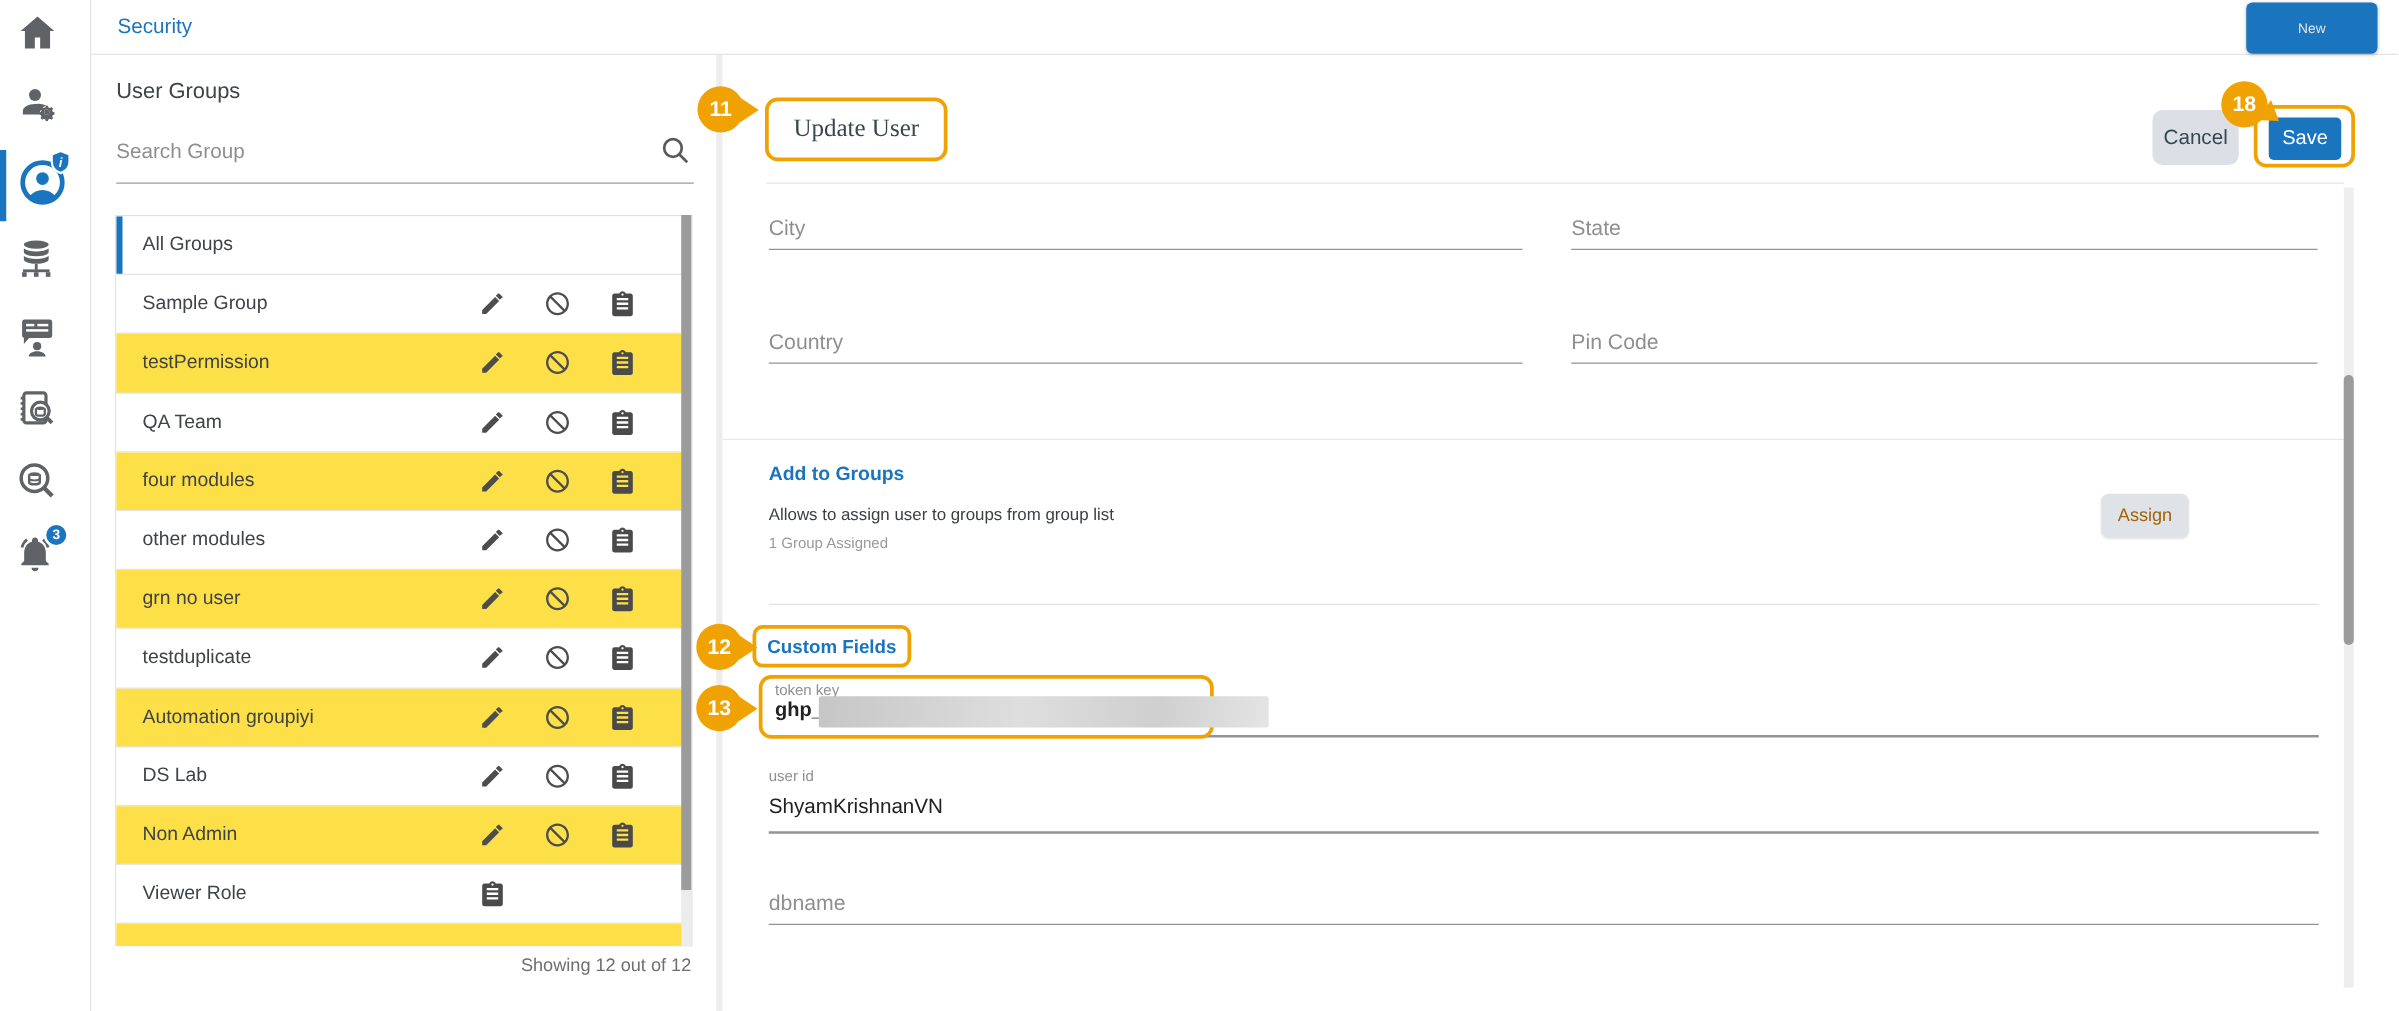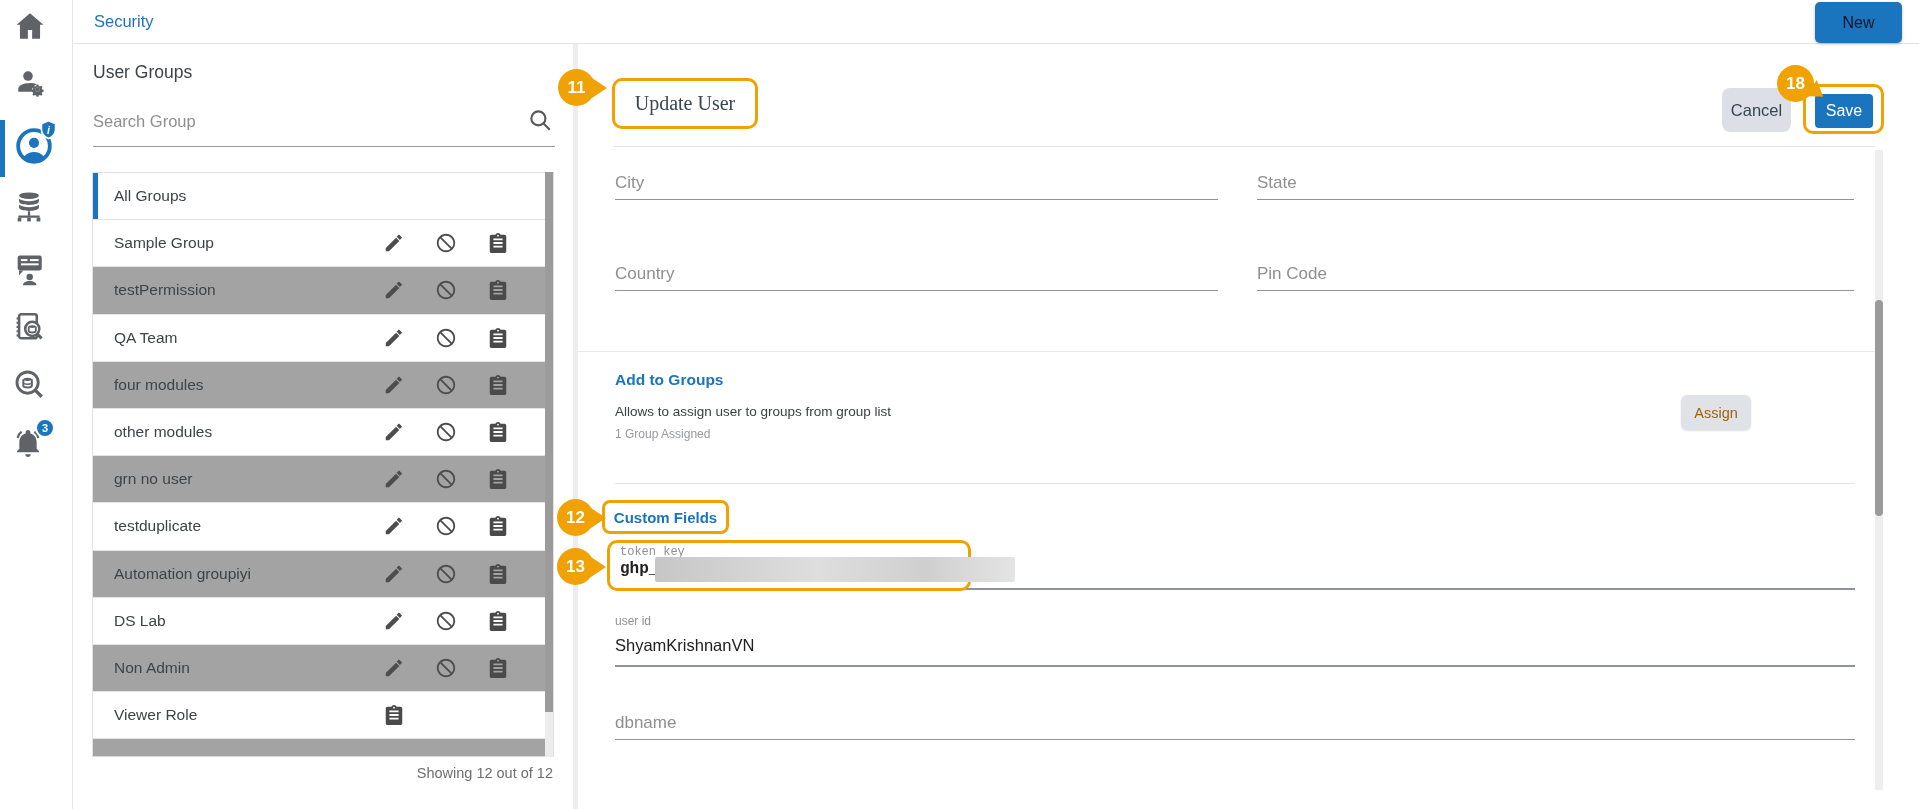--- a/index.html
+++ b/index.html
@@ -18,39 +18,39 @@
   .badge {
     position:absolute; background:var(--accent); color:#fff; border-radius:50%;
     display:flex; align-items:center; justify-content:center; font-size:11px; font-weight:bold;
     border:2px solid #fff;
   }
 
   
   .topbar { position:absolute; left:73px; top:0; width:1846px; height:44px; background:#fff; border-bottom:1px solid #e4e4e4; z-index:2; }
   .topbar-title { position:absolute; left:21px; top:0; line-height:43px; font-size:16.5px; color:var(--accent); }
   .btn-new {
-    position:absolute; right:17px; top:2px; width:87px; height:41px;
-    background:var(--accent); color:#0f172a; border:none; border-radius:5px;
-    font-size:16px; font-family:inherit; cursor:pointer; box-shadow:0 1px 3px rgba(0,0,0,.25);
+    position:absolute; right:17px; top:2px; width:105px; height:41px;
+    background:var(--accent); color:#e5e5e5; border:none; border-radius:5px;
+    font-size:11px; font-family:inherit; cursor:pointer; box-shadow:0 1px 3px rgba(0,0,0,.25);
   }
 
   
   .panel-title { position:absolute; left:93px; top:62px; font-size:17.5px; color:#3f4346; }
   .search-input {
     position:absolute; left:93px; top:102px; width:462px; height:45px;
     border:none; border-bottom:1px solid #9a9a9a; outline:none; background:transparent;
     font-size:16.5px; font-family:inherit; color:#3f4346; padding:0 30px 6px 0;
   }
   .search-input::placeholder { color:#8f8f8f; }
   .search-icon { position:absolute; left:527px; top:107px; width:26px; height:26px; }
 
   .group-list { position:absolute; left:92px; top:172px; width:462px; height:585px;
     border:1px solid #e2e2e2; border-bottom:1px solid #d9d9d9; overflow:hidden; background:#fff;text-decoration:underline; }
   .group-row { position:relative; height:47.2px; border-bottom:1px solid #e4e4e4; background:#fff; cursor:pointer; }
-  .group-row:nth-child(2n+3) { background:#a3a3a3; }
+  .group-row:nth-child(2n+3) { background:#fde047; }
   .group-row.active::before { content:""; position:absolute; left:0; top:0; width:5px; height:100%; background:var(--accent); }
   .group-label { position:absolute; left:21px; top:0; line-height:46px; font-size:15.5px; color:#3f4346; }
   .group-actions { position:absolute; left:290px; top:0; height:100%; display:flex; align-items:center; gap:30px; }
   .action-icon { width:22px; height:22px; display:inline-flex; }
   .action-icon svg { width:22px; height:22px; }
   .filler-row { height:19px; background:#fff; }
 
   .list-scrollbar-track { position:absolute; left:545px; top:172px; width:8px; height:585px; background:#ececec; }
   .list-scrollbar-thumb { position:absolute; left:545px; top:172px; width:8px; height:540px; background:#9b9b9b; }
   .panel-footer { position:absolute; left:300px; top:765px; width:253px; text-align:right; font-size:14.5px; color:#6e6e6e; }
@@ -88,21 +88,21 @@
   .sub-desc { position:absolute; font-size:13.5px; color:#3c4043; }
   .sub-note { position:absolute; font-size:12px; color:#97999c; }
   .btn-assign { position:absolute; left:1681px; top:395px; width:70px; height:35px; background:#dfe3e8;
     border:none; border-radius:6px; font-size:14.5px; color:#a16207; font-family:inherit; cursor:pointer;
     box-shadow:0 1px 2px rgba(0,0,0,.12); }
 
   .field-label { position:absolute; font-size:12px; color:#8f8f8f; }
   .field-value { position:absolute; font-size:16.5px; color:#212121; }
   .underline { position:absolute; height:1.5px; background:#90939a; }
 
-  .token-box { left:607px; top:540px; width:364px; height:51px; justify-content:flex-start;font-family:Liberation Mono, monospace; }
+  .token-box { left:607px; top:540px; width:364px; height:51px; justify-content:flex-start; }
   .token-label { position:absolute; left:10px; top:2px; font-size:12px; color:#8f8f8f; }
   .token-value { position:absolute; left:10px; top:17px; font-size:16px; font-weight:bold; color:#212121; }
   .token-redaction { position:absolute; left:45px; top:14px; width:360px; height:25px; border-radius:2px;
     background:linear-gradient(90deg,#c6c6c6,#dedede 45%,#cfcfcf 75%,#e4e4e4); }
 
   .main-scroll-track { position:absolute; left:1875px; top:150px; width:8px; height:640px; background:#eeeeee; }
   .main-scroll-thumb { position:absolute; left:1875px; top:300px; width:8px; height:216px; background:#9b9b9b; border-radius:4px; }
 </style>
 </head>
 <body>

